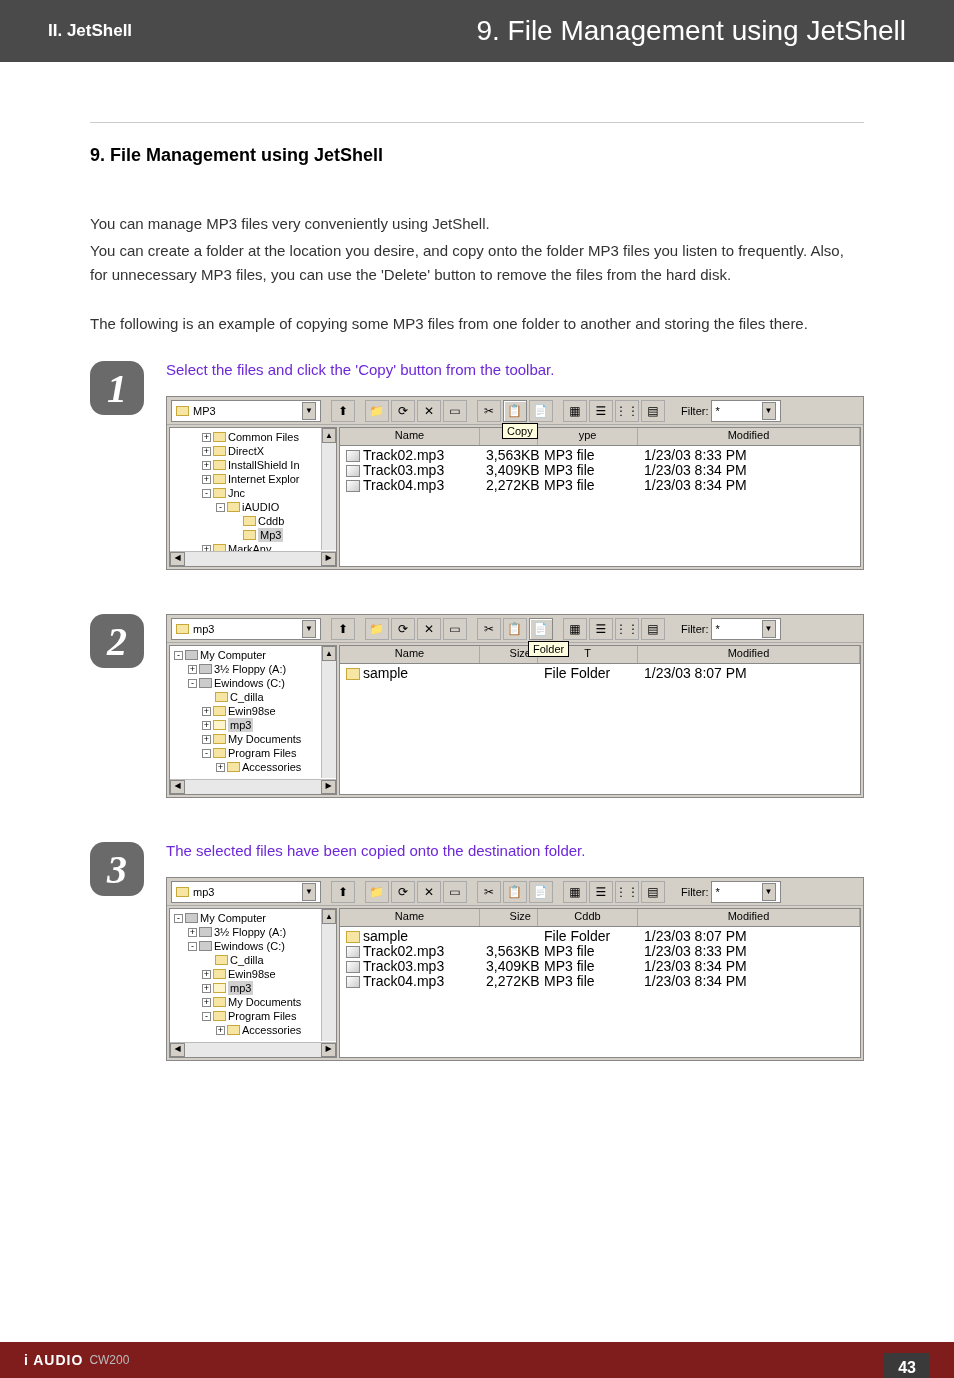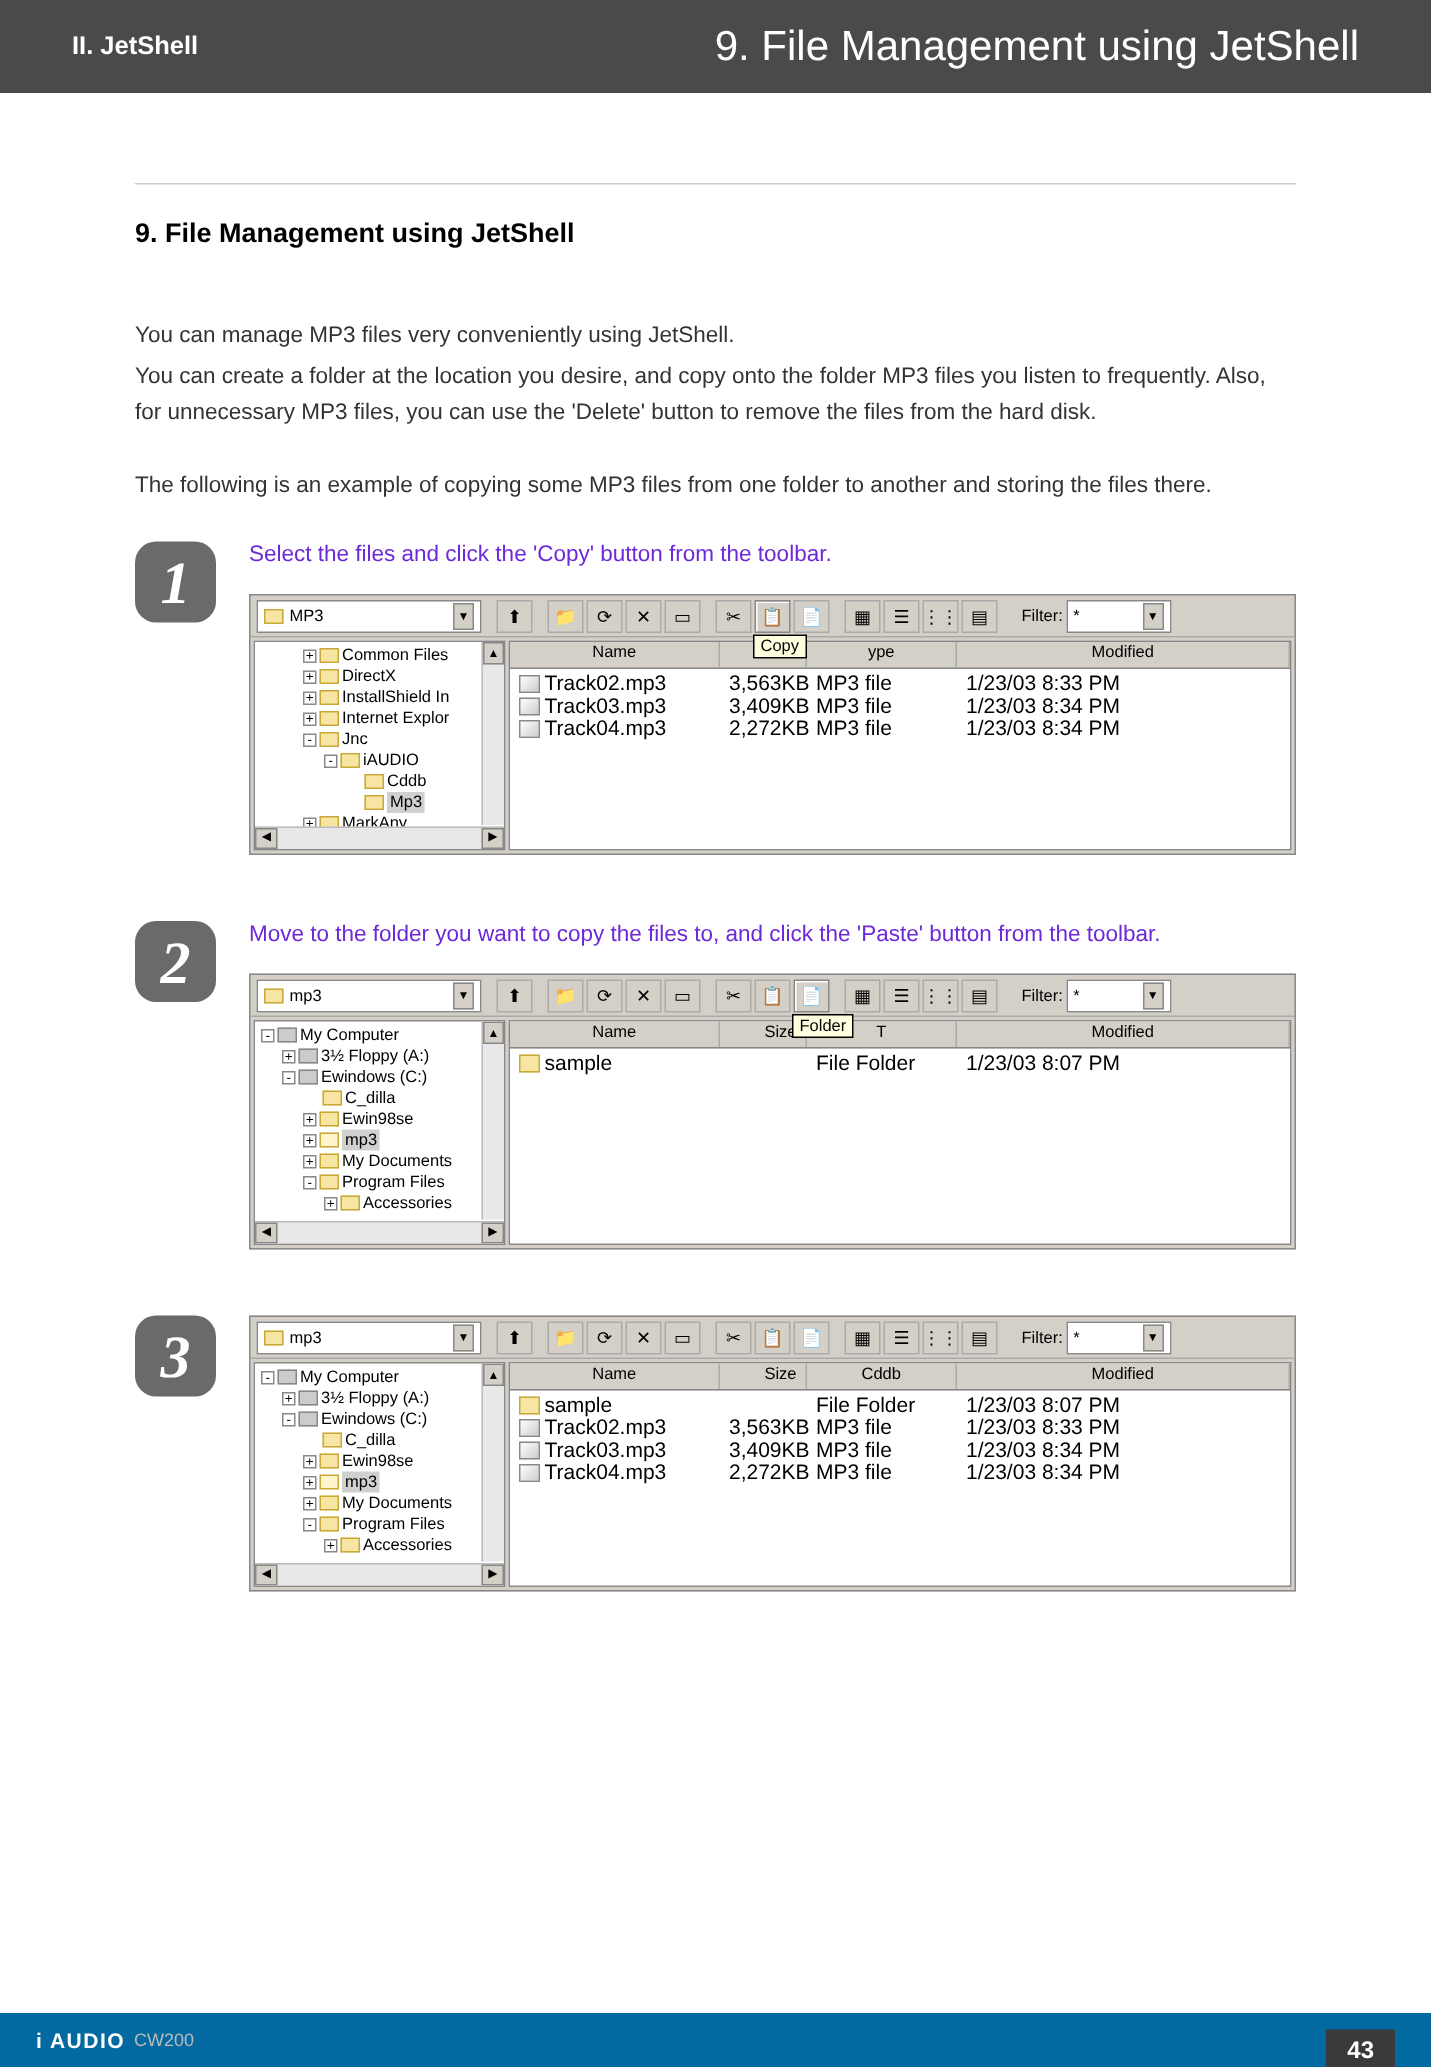--- a/index.html
+++ b/index.html
@@ -43,21 +43,21 @@
   .col-name { width: 140px; }
   .col-size { width: 58px; text-align: right; }
   .col-type { width: 100px; }
   .col-mod { flex: 1; }
   .list-body { padding: 1px 0; }
   .list-row { display: flex; height: 15px; align-items: center; }
   .cell { padding: 0 6px; font-size: 14px; }
   .ficon { width: 14px; height: 12px; background: linear-gradient(135deg,#fff,#ccc); border: 1px solid #888; display: inline-block; margin-right: 3px; vertical-align: middle; }
   .ficon.folder { background: #f7e6a3; border-color: #c9a83a; }
   .tooltip { position: absolute; background: #ffffe0; border: 1px solid #000; padding: 1px 4px; font-size: 11px; z-index: 10; }
-  .footer { position: absolute; bottom: 0; left: 0; right: 0; height: 36px; background: #0369a1; color: #fff; display: flex; align-items: center; padding: 0 24px; justify-content: space-between; }
+  .footer { position: absolute; bottom: 0; left: 0; right: 0; height: 36px; background: #7f1d1d; color: #fff; display: flex; align-items: center; padding: 0 24px; justify-content: space-between; }
   .footer-left { display: flex; align-items: center; gap: 6px; font-size: 14px; }
   .footer-brand { font-weight: bold; letter-spacing: 1px; }
   .footer-model { font-size: 12px; color: #bbb; }
   .footer-page { background: #3a3a3a; padding: 6px 14px; font-weight: bold; margin-top: 16px; }
 </style>
 </head>
 <body>
 
 <div class="header">
   <div class="header-left">II. JetShell</div>
@@ -195,21 +195,20 @@
               </div>
           </div>
         </div>
       </div>
     </div>
   </div>
 
   <div class="step">
     <div class="step-num">2</div>
     <div class="step-body">
-      <div class="step-text">Move to the folder you want to copy the files to, and click the 'Paste' button from the toolbar.</div>
       <div class="win" style="position:relative;">
         <div class="toolbar">
           <div class="combo" style="width:150px;">
             <span class="fld"></span>
             <span style="flex:1">mp3</span>
             <span class="combo-arrow">▼</span>
           </div>
           <span class="tbtn sep"></span>
           <span class="tbtn">⬆</span>
           <span class="tbtn sep"></span>
@@ -310,20 +309,21 @@
               </div>
           </div>
         </div>
       </div>
     </div>
   </div>
 
   <div class="step">
     <div class="step-num">3</div>
     <div class="step-body">
+      <div class="step-text">The selected files have been copied onto the destination folder.</div>
       <div class="win">
         <div class="toolbar">
           <div class="combo" style="width:150px;">
             <span class="fld"></span>
             <span style="flex:1">mp3</span>
             <span class="combo-arrow">▼</span>
           </div>
           <span class="tbtn sep"></span>
           <span class="tbtn">⬆</span>
           <span class="tbtn sep"></span>

